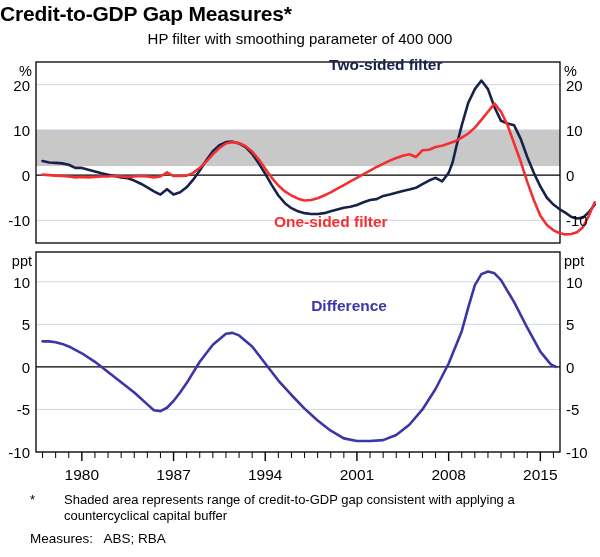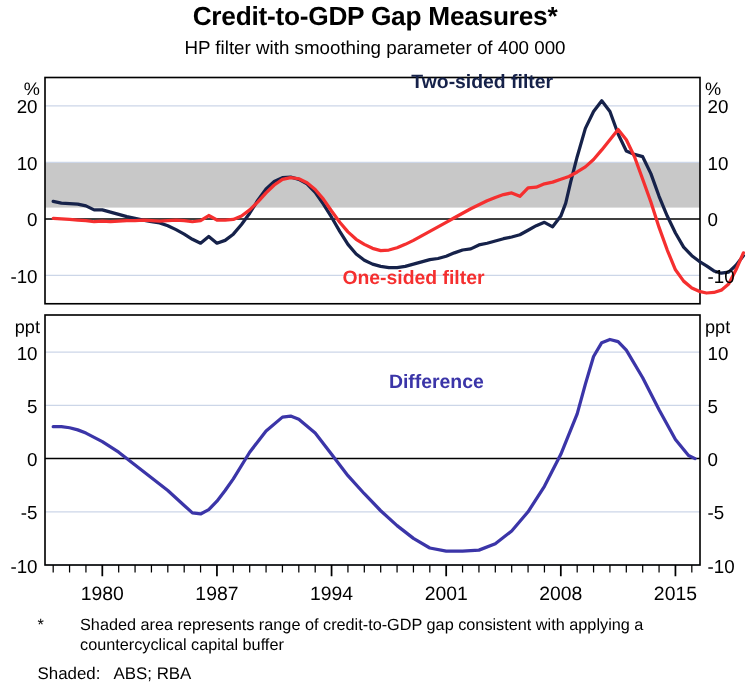--- a/index.html
+++ b/index.html
@@ -6,21 +6,21 @@
   body{
     width:600px;height:557px;
     background:#ffffff;
     font-family:"Liberation Sans", sans-serif;
     color:#000;
     overflow:hidden;
   }
   #page{position:relative;width:600px;height:557px;}
   .title{
     position:absolute;top:2px;left:0;width:600px;
-    text-align:center;
+    text-align:left;
     font-size:21px;font-weight:bold;letter-spacing:-0.2px;
   }
   .subtitle{
     position:absolute;top:30px;left:0;width:600px;
     text-align:center;
     font-size:15px;font-weight:normal;
   }
   svg.plot{position:absolute;top:0;left:0;}
   .axislabel{font-size:14.5px;font-family:"Liberation Sans",sans-serif;fill:#000;}
   .ticklabel{font-size:15px;font-family:"Liberation Sans",sans-serif;fill:#000;}
@@ -131,19 +131,19 @@
       <text x="448.65" y="480" text-anchor="middle" class="xticklabel">2008</text>
       <text x="540.35" y="480" text-anchor="middle" class="xticklabel">2015</text>
     </svg>
 
   <div class="footnotes">
     <div class="fn-row">
       <div class="fn-mark">*</div>
       <div class="fn-text">Shaded area represents range of credit-to-GDP gap consistent with applying a countercyclical capital buffer</div>
     </div>
     <div class="sources">
-      <span>Shaded:</span>
+      <span>Measures:</span>
       &nbsp;
       <span>ABS; RBA</span>
     </div>
   </div>
 
 </div>
 
 </body></html>

